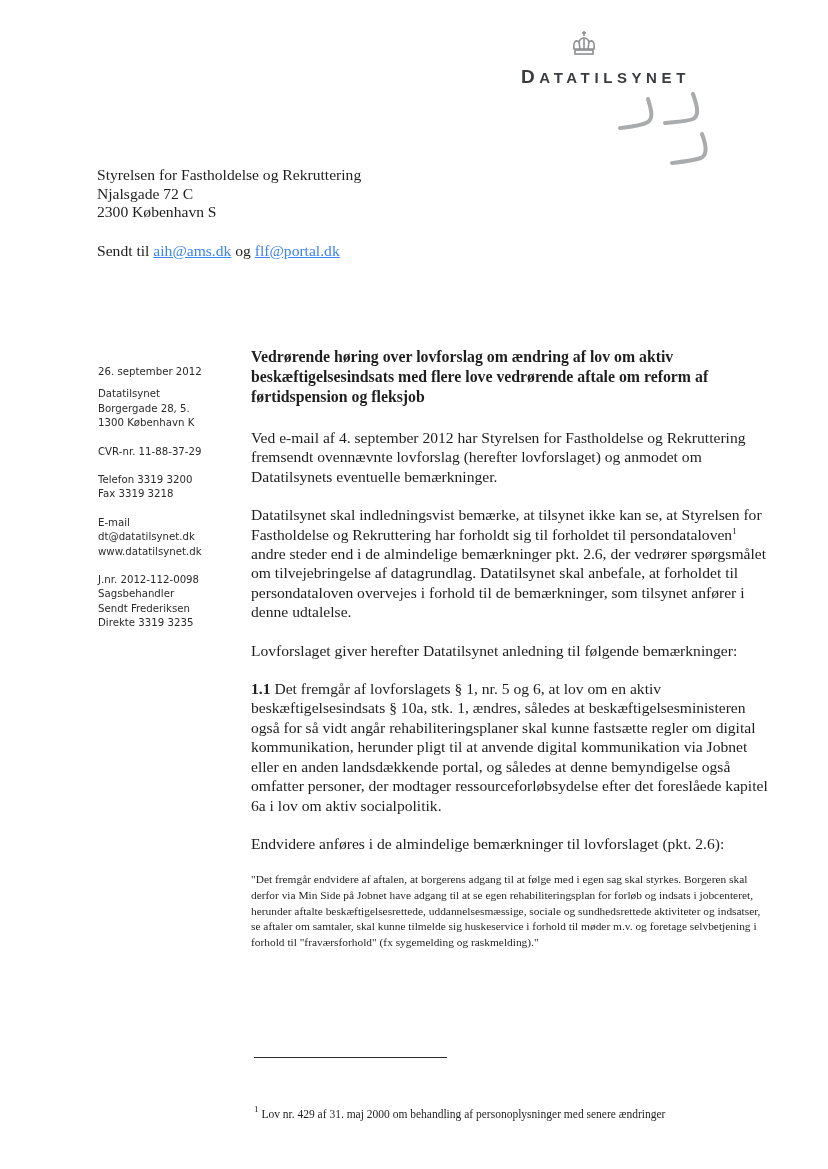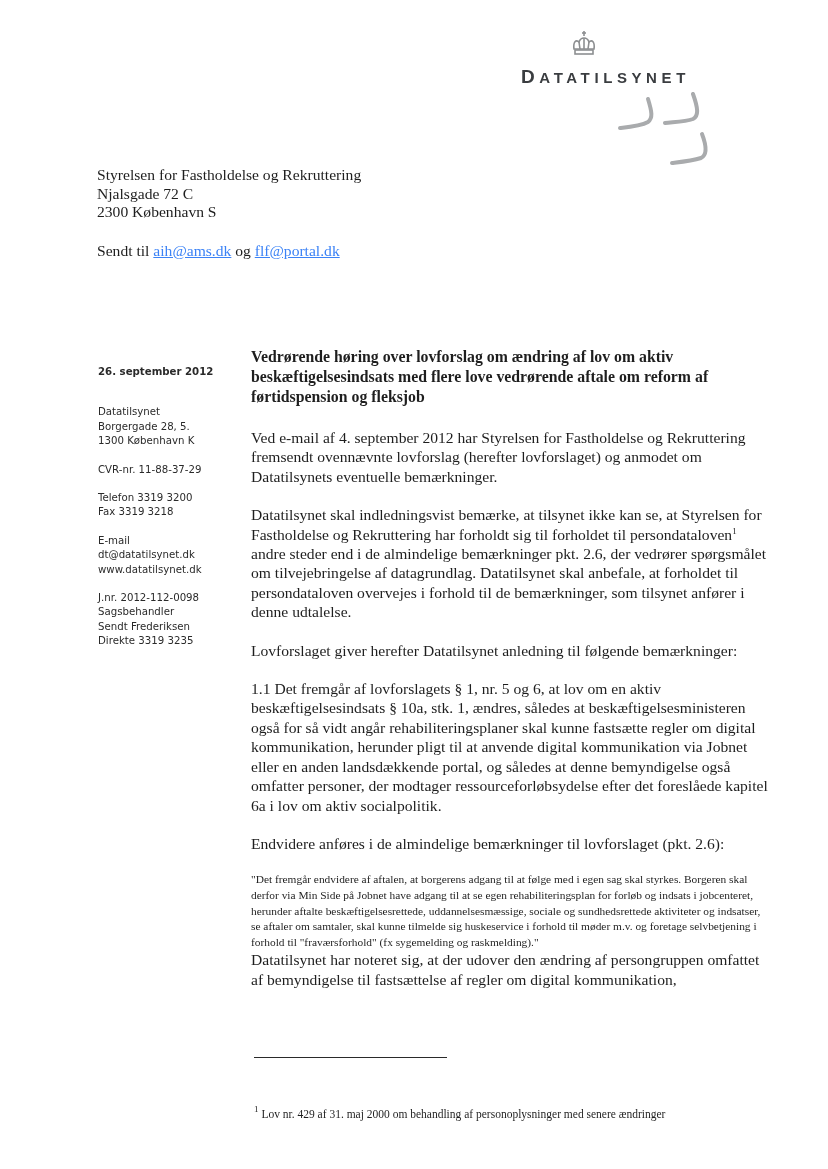--- a/index.html
+++ b/index.html
@@ -17,30 +17,30 @@
   #marks { position: absolute; left: 615px; top: 92px; width: 110px; height: 80px; }
 
   
   #address { position: absolute; left: 97px; top: 166px; font-size: 15.6px; line-height: 18.6px; }
   #sent { position: absolute; left: 97px; top: 242px; font-size: 15.6px; }
   #sent a { color: #3b82f6; text-decoration: underline; }
 
   
   #sidebar { position: absolute; left: 98px; top: 365px; width: 140px; font-size: 10.2px; line-height: 14.4px; color: #2a2a2a; }
   #sidebar .blk { margin: 0; }
-  #sidebar .date { font-weight: bold; margin-bottom: 26px; }
+  #sidebar .date { font-weight: normal; margin-bottom: 8px; }
   #sidebar .gap { height: 14px; }
 
   
   #main { position: absolute; left: 251px; top: 347px; width: 520px; font-size: 15.6px; line-height: 19.4px; }
   #main p { margin: 0; }
   #title { font-weight: bold; font-size: 15.8px; line-height: 20px; margin-bottom: 21px !important; }
   .para { margin-bottom: 19px !important; }
   .section-heading { font-weight: bold; }
-  .sub-num { font-weight: normal; }
+  .sub-num { font-weight: bold; }
   sup { font-size: 9px; line-height: 0; vertical-align: 6px; }
 
   #quote { margin: 0 12px 19px 34px; font-size: 11.4px; line-height: 15.6px; }
 
   
   #fn-rule { position: absolute; left: 254px; top: 1057px; width: 193px; height: 1px; background: #2a2a2a; }
   #footnote { position: absolute; left: 254px; top: 1108px; font-size: 11.5px; text-align: center; }
 </style>
 </head>
 <body>
@@ -98,17 +98,16 @@
 </div>
 
 <div id="main" class="serif">
   <p id="title">Vedrørende høring over lovforslag om ændring af lov om aktiv beskæftigelsesindsats med flere love vedrørende aftale om reform af førtidspension og fleksjob</p>
   <p class="para">Ved e-mail af 4. september 2012 har Styrelsen for Fastholdelse og Rekruttering fremsendt ovennævnte lovforslag (herefter lovforslaget) og anmodet om Datatilsynets eventuelle bemærkninger.</p>
   <p class="para"><span>Datatilsynet skal indledningsvist bemærke, at tilsynet ikke kan se, at Styrelsen for Fastholdelse og Rekruttering har forholdt sig til forholdet til persondataloven</span><sup>1</sup><span> andre steder end i de almindelige bemærkninger pkt. 2.6, der vedrører spørgsmålet om tilvejebringelse af datagrundlag. Datatilsynet skal anbefale, at forholdet til persondataloven overvejes i forhold til de bemærkninger, som tilsynet anfører i denne udtalelse.</span></p>
   <p class="para">Lovforslaget giver herefter Datatilsynet anledning til følgende bemærkninger:</p>
   <p class="para"><span class="sub-num">1.1</span><span> Det fremgår af lovforslagets § 1, nr. 5 og 6, at lov om en aktiv beskæftigelsesindsats § 10a, stk. 1, ændres, således at beskæftigelsesministeren også for så vidt angår rehabiliteringsplaner skal kunne fastsætte regler om digital kommunikation, herunder pligt til at anvende digital kommunikation via Jobnet eller en anden landsdækkende portal, og således at denne bemyndigelse også omfatter personer, der modtager ressourceforløbsydelse efter det foreslåede kapitel 6a i lov om aktiv socialpolitik.</span></p>
   <p class="para">Endvidere anføres i de almindelige bemærkninger til lovforslaget (pkt. 2.6):</p>
   <p id="quote">"Det fremgår endvidere af aftalen, at borgerens adgang til at følge med i egen sag skal styrkes. Borgeren skal derfor via Min Side på Jobnet have adgang til at se egen rehabiliteringsplan for forløb og indsats i jobcenteret, herunder aftalte beskæftigelsesrettede, uddannelsesmæssige, sociale og sundhedsrettede aktiviteter og indsatser, se aftaler om samtaler, skal kunne tilmelde sig huskeservice i forhold til møder m.v. og foretage selvbetjening i forhold til "fraværsforhold" (fx sygemelding og raskmelding)."</p>
-  <p>Datatilsynet har noteret sig, at der udover den ændring af persongruppen omfattet af bemyndigelse til fastsættelse af regler om digital kommunikation,</p>
 </div>
 
 <div id="fn-rule"></div>
 <div id="footnote" class="serif"><sup>1</sup><span> Lov nr. 429 af 31. maj 2000 om behandling af personoplysninger med senere ændringer</span></div>
 
 </body></html>

